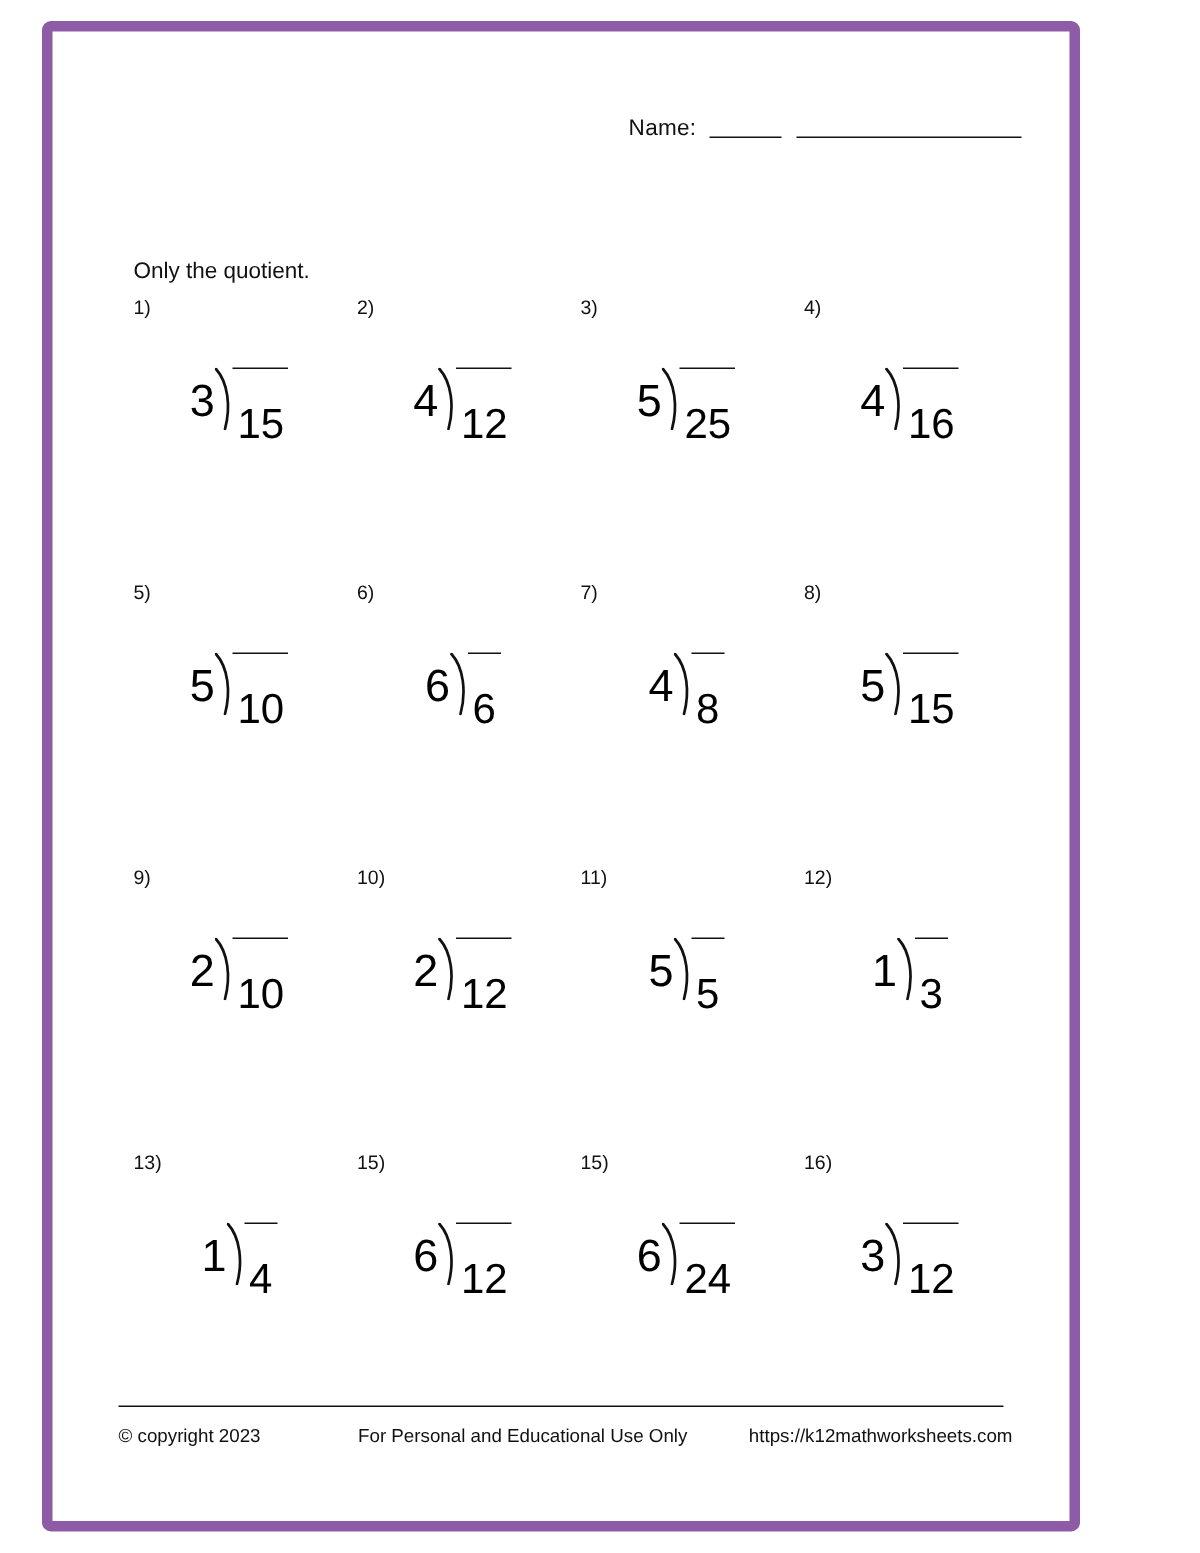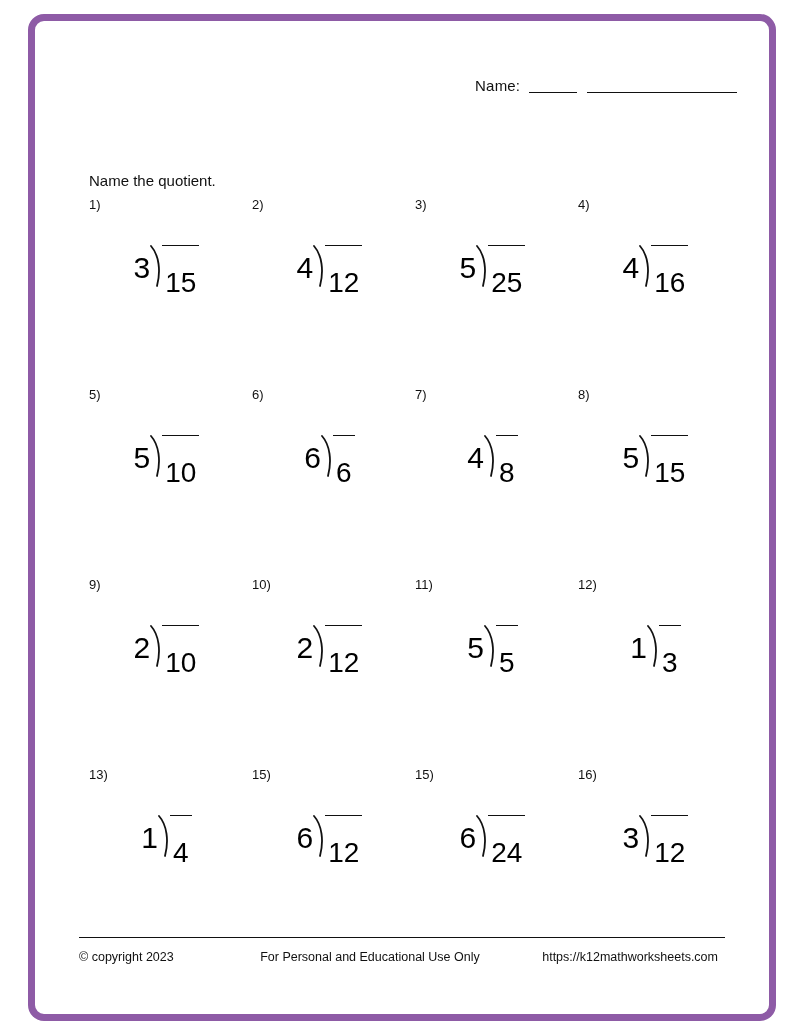--- a/index.html
+++ b/index.html
@@ -12,24 +12,24 @@
     height: 1035px;
     font-family: "Liberation Sans", sans-serif;
     color: #000;
     position: relative;
     overflow: hidden;
   }
   .page {
     position: absolute;
     left: 28px;
     top: 14px;
-    width: 748px;
+    width: 692px;
     height: 1007px;
     border: 7px solid #8e5ba6;
-    border-radius: 16px;
+    border-radius: 6px;
     background: #fff;
     box-sizing: border-box;
   }
   .inner {
     position: absolute;
     left: 22px;
     top: 18px;
     right: 22px;
     bottom: 18px;
   }
@@ -135,21 +135,21 @@
   .footer-rule {
     position: absolute;
     left: 22px;
     right: 22px;
     bottom: 58px;
     border-top: 1.5px solid #111;
   }
   .footer {
     position: absolute;
     left: 22px;
-    right: 29px;
+    right: 16px;
     bottom: 32px;
     display: flex;
     justify-content: space-between;
     font-size: 12.5px;
     color: #111;
     align-items: center;
   }
   .footer .mid { flex: 1; text-align: center; margin-left: 24px; }
   .footer .right { text-align: right; }
 </style>
@@ -159,21 +159,21 @@
 <div class="page">
   <div class="inner">
 
     <div class="name-row">
       <span class="name-label">Name:</span>
       <span class="name-blank-short"></span>
       <span class="name-blank-long"></span>
     </div>
 
 
-    <div class="instruction">Name the quotient.</div>
+    <div class="instruction">Only the quotient.</div>
 
     <div class="grid">
 
       <div class="problem">
         <div class="qnum">1)</div>
         <div class="division">
           <span class="divisor">3</span>
           <span class="bracket">
             <span class="bracket-curve">
               <svg width="13" height="42" viewBox="0 0 13 42">

